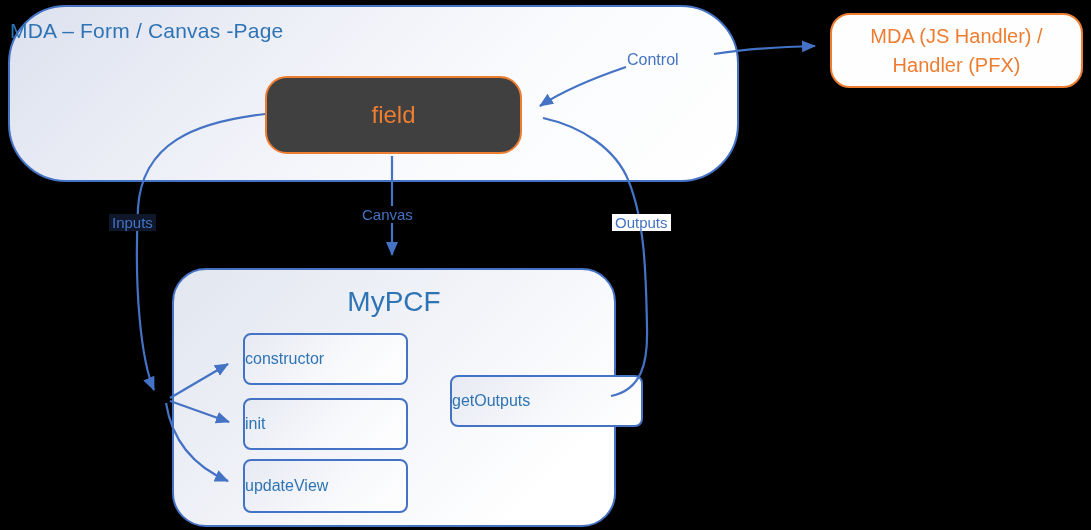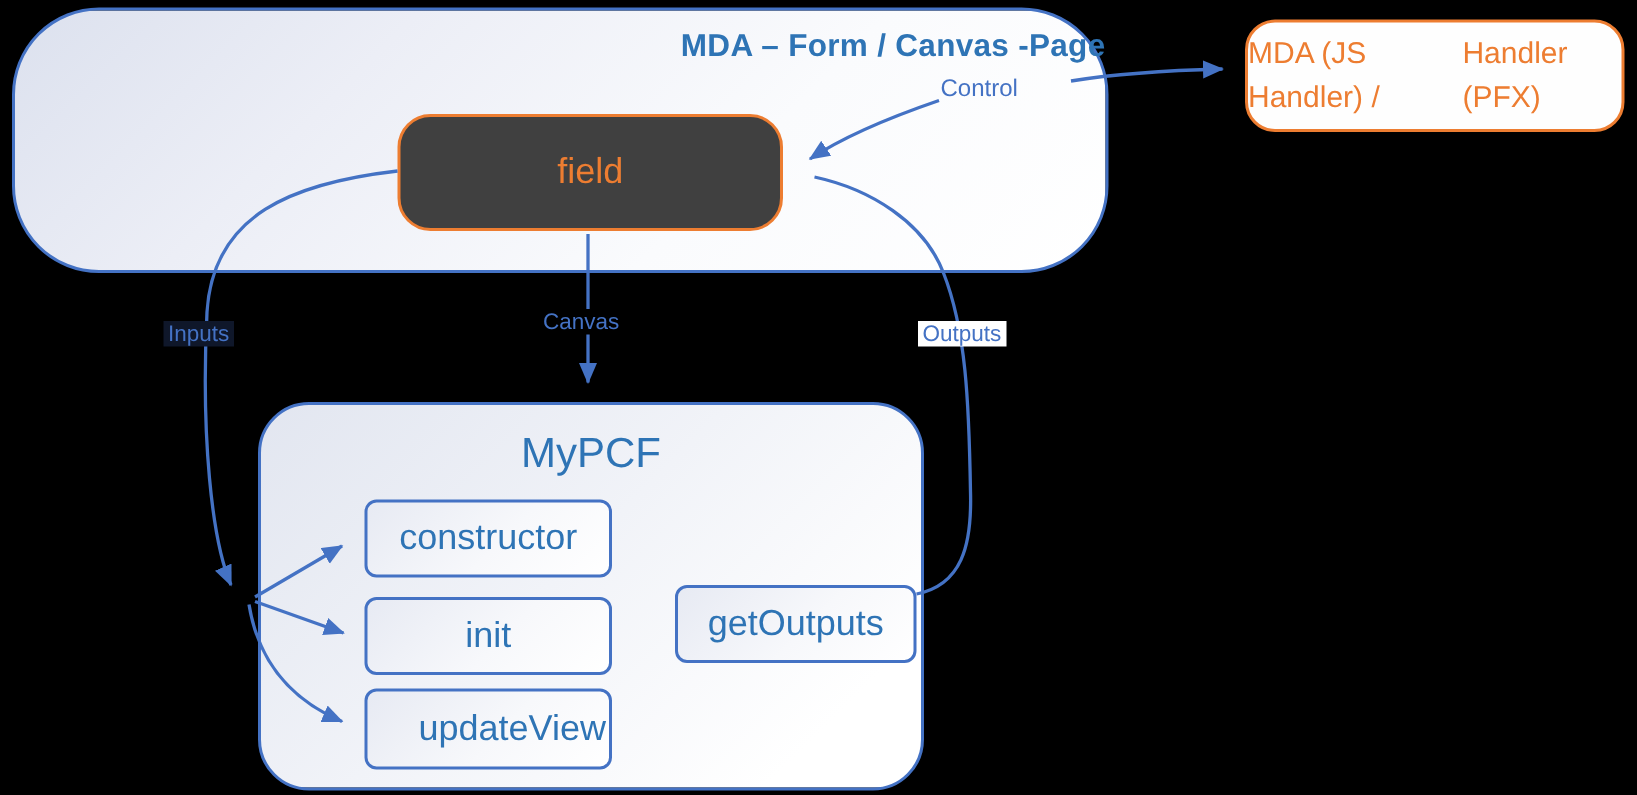--- a/index.html
+++ b/index.html
@@ -4,48 +4,48 @@
 <style>
   html,body{margin:0;padding:0;background:#000;}
   body{width:1091px;height:530px;position:relative;overflow:hidden;
        font-family:"Liberation Sans",sans-serif;}
   .stage{position:absolute;inset:0;width:1091px;height:530px;}
 
   
   .mda-container{position:absolute;left:8px;top:5px;width:731px;height:177px;
     box-sizing:border-box;border:2px solid #4472C4;border-radius:58px;
     background:linear-gradient(135deg,#dce1ee 0%,#eceef6 30%,#fafbfd 65%,#ffffff 100%);}
-  .mda-title{position:absolute;left:0;right:0;top:12px;text-align:right;
-    color:#2E74B5;font-size:21px;letter-spacing:.2px;font-weight:bold;}
+  .mda-title{position:absolute;left:0;right:0;top:12px;text-align:left;
+    color:#2E74B5;font-size:21px;letter-spacing:.2px;}
 
   .mypcf-container{position:absolute;left:172px;top:268px;width:444px;height:259px;
     box-sizing:border-box;border:2px solid #4472C4;border-radius:34px;
     background:linear-gradient(135deg,#e2e6f0 0%,#f1f3f8 45%,#ffffff 85%);}
   .mypcf-title{position:absolute;left:0;right:0;top:16px;text-align:center;
     color:#2E74B5;font-size:28px;}
 
   
   .field-box{position:absolute;left:265px;top:76px;width:257px;height:78px;
     box-sizing:border-box;border:2px solid #ED7D31;border-radius:22px;
     background:#404040;display:flex;align-items:center;justify-content:center;
     color:#ED7D31;font-size:24px;}
   .handler-box{position:absolute;left:830px;top:13px;width:253px;height:75px;
     box-sizing:border-box;border:2.5px solid #ED7D31;border-radius:20px;
-    background:#fefefe;display:flex;flex-direction:row;align-items:center;
+    background:#fefefe;display:flex;flex-direction:column;align-items:center;
     justify-content:center;color:#ED7D31;font-size:20px;line-height:1.45;}
 
   
   .method-box{position:absolute;box-sizing:border-box;border:2px solid #4472C4;
-    border-radius:8px;display:flex;align-items:center;justify-content:center;
-    color:#2E74B5;font-size:24px;
+    border-radius:8px;display:flex;align-items:center;
+    color:#2E74B5;font-size:16px;
     background:linear-gradient(135deg,#e7eaf3 0%,#f7f8fb 55%,#ffffff 100%);}
   .box-constructor{left:243px;top:333px;width:165px;height:52px;}
   .box-init{left:243px;top:398px;width:165px;height:52px;}
-  .box-updateview{left:243px;top:459px;width:165px;height:54px;padding-left:32px;}
-  .box-getoutputs{left:450px;top:390px;width:161px;height:52px;}
+  .box-updateview{left:243px;top:459px;width:165px;height:54px;}
+  .box-getoutputs{left:450px;top:375px;width:193px;height:52px;}
 
   
   .edge-label{position:absolute;color:#4472C4;font-size:15px;z-index:6;
     padding:0 3px;}
   .lbl-onchange{left:624px;top:51px;font-size:16px;background:transparent;}
   .lbl-inputs{left:109px;top:214px;background:#0f172a;}
   .lbl-control{left:359px;top:206px;background:#000;}
   .lbl-outputs{left:612px;top:214px;background:#ffffff;}
 
   svg.wires{position:absolute;left:0;top:0;z-index:5;pointer-events:none;}

